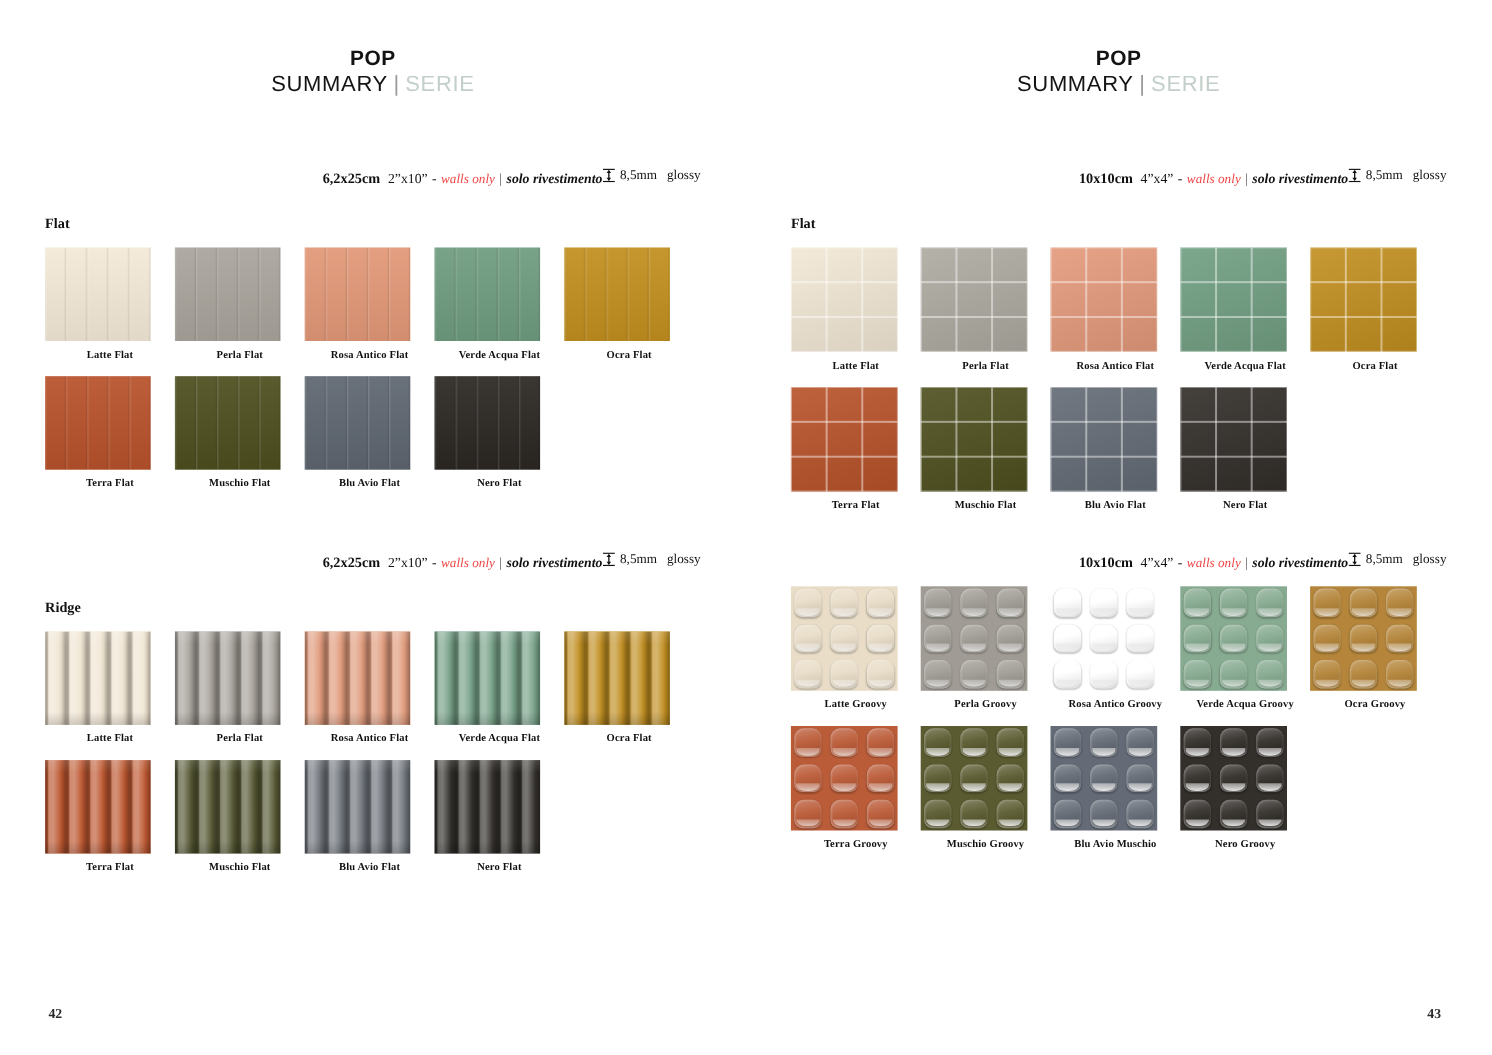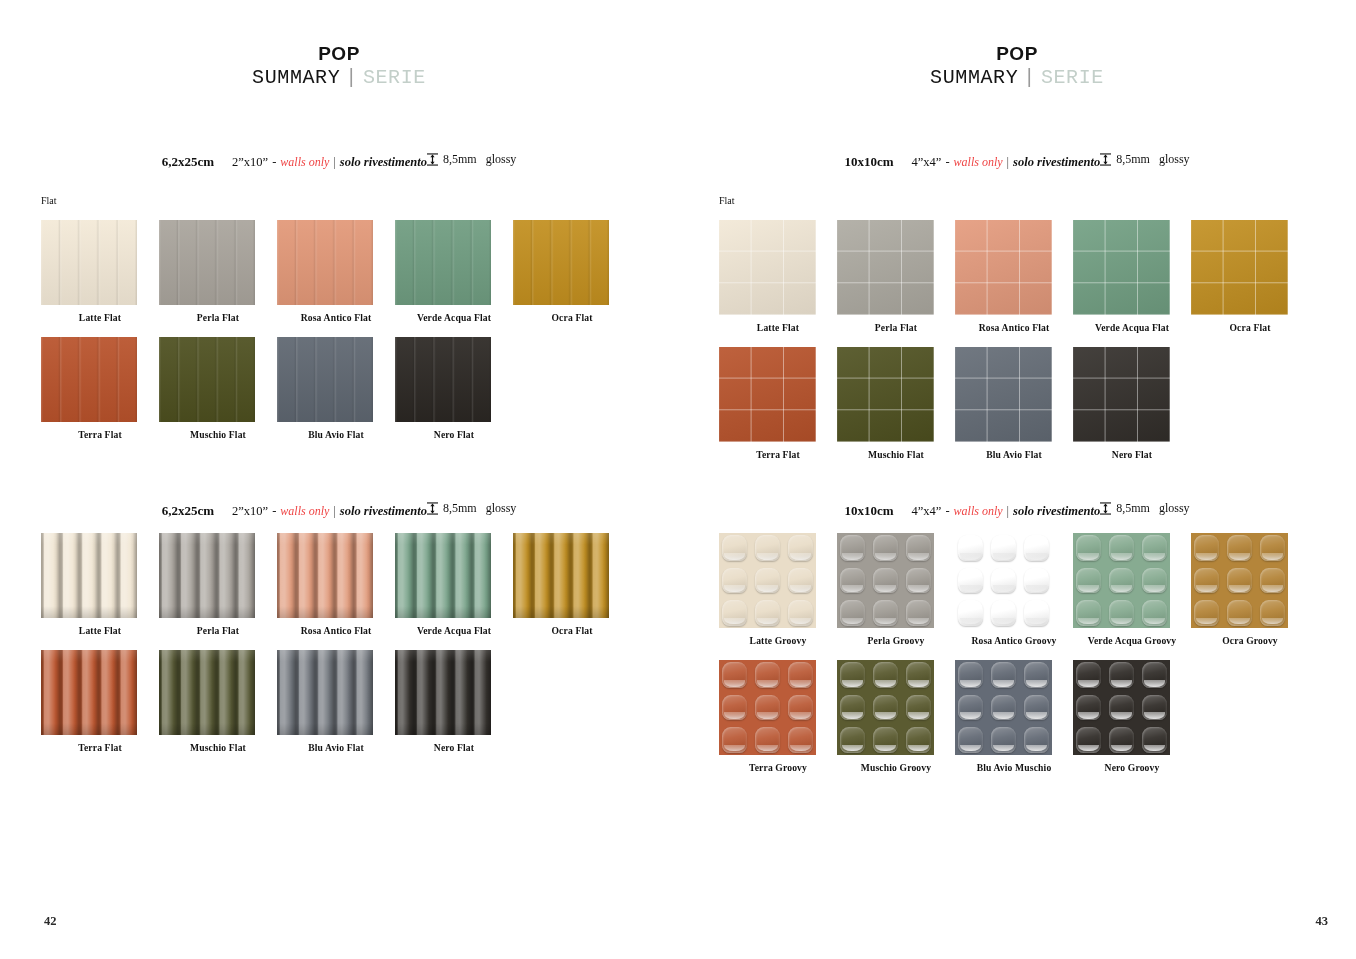--- a/index.html
+++ b/index.html
@@ -36,21 +36,21 @@
   .brand-title {
     font-family: "Liberation Sans", sans-serif;
     font-weight: bold;
     font-size: 19px;
     letter-spacing: 0.5px;
     line-height: 1.05;
     color: #131313;
   }
   .subtitle-row {
     margin-top: 2px;
-    font-family: Liberation Mono, monospace;
+    font-family: Liberation Sans, sans-serif;
     font-size: 20px;
     letter-spacing: 0.6px;
     line-height: 1.15;
     white-space: nowrap;
   }
   .subtitle-main { color: #141414; }
   .subtitle-divider {
     color: #9a9a9a;
     margin: 0 5px;
     font-weight: 300;
@@ -59,34 +59,34 @@
 
   
   .section {
     position: absolute;
     left: 41px;
     width: 596px;
   }
   .spec-line {
     display: flex;
     align-items: baseline;
-    justify-content: center;
+    justify-content: flex-end;
     font-size: 12.5px;
     white-space: nowrap;
   }
   .spec-left { display: flex; align-items: baseline; }
   .spec-size-metric {
     font-family: "Liberation Serif", serif;
     font-weight: bold;
     font-size: 13px;
     color: #111;
   }
   .spec-size-imperial {
     font-size: 12.5px;
-    margin-left: 18px;
+    margin-left: 7px;
     color: #111;
   }
   .spec-dash { margin: 0 4px; color: #111; }
   .spec-walls {
     font-style: italic;
     color: #ef4444;
     font-size: 12px;
   }
   .spec-pipe {
     margin: 0 4px;
@@ -109,22 +109,22 @@
     width: 11px;
     height: 13px;
     position: relative;
   }
   .thickness-icon svg { display: block; }
   .spec-mm { font-size: 12px; color: #111; }
   .spec-finish { font-size: 12px; color: #111; margin-left: 4px; }
 
   .section-name {
     font-family: "Liberation Serif", serif;
-    font-weight: normal;
-    font-size: 10px;
+    font-weight: bold;
+    font-size: 13px;
     margin-top: 25px;
     color: #111;
   }
 
   
   .swatch-row {
     display: flex;
     margin-top: 14px;
   }
   .swatch-cell {
@@ -238,21 +238,21 @@
   
   .page-number {
     position: absolute;
     bottom: 30px;
     font-family: "Liberation Serif", serif;
     font-size: 12.5px;
     color: #2a2a2a;
     font-weight: bold;
   }
   .page-number.left { left: 44px; }
-  .page-number.right { right: 28px; }
+  .page-number.right { right: 46px; }
 </style>
 </head>
 <body>
 
 <div class="spread">
 
   <div class="page">
     <div class="page-header">
       <div class="brand-title">POP</div>
       <div class="subtitle-row">
@@ -364,20 +364,21 @@
               <rect x="0" y="11.5" width="11" height="1.1" fill="#111"></rect>
               <rect x="4.9" y="2.2" width="1.2" height="8.8" fill="#111"></rect>
               <polygon points="5.5,1.6 3.4,4.3 7.6,4.3" fill="#111"></polygon>
               <polygon points="5.5,11.4 3.4,8.7 7.6,8.7" fill="#111"></polygon>
             </svg>
           </span>
           <span class="spec-mm">8,5mm</span>
           <span class="spec-finish">glossy</span>
         </div>
       </div>
+      <div class="section-name">Ridge</div>
       <div class="swatch-area size-slat">
           <div class="swatch-row">
             <div class="swatch-cell">
               <div class="swatch-box" style="background: rgb(240, 229, 210);">
                 <div class="tex tex-ridge"></div>
               </div>
               <div class="swatch-label">Latte Flat</div>
             </div>
             <div class="swatch-cell">
               <div class="swatch-box" style="background: rgb(166, 161, 154);">

